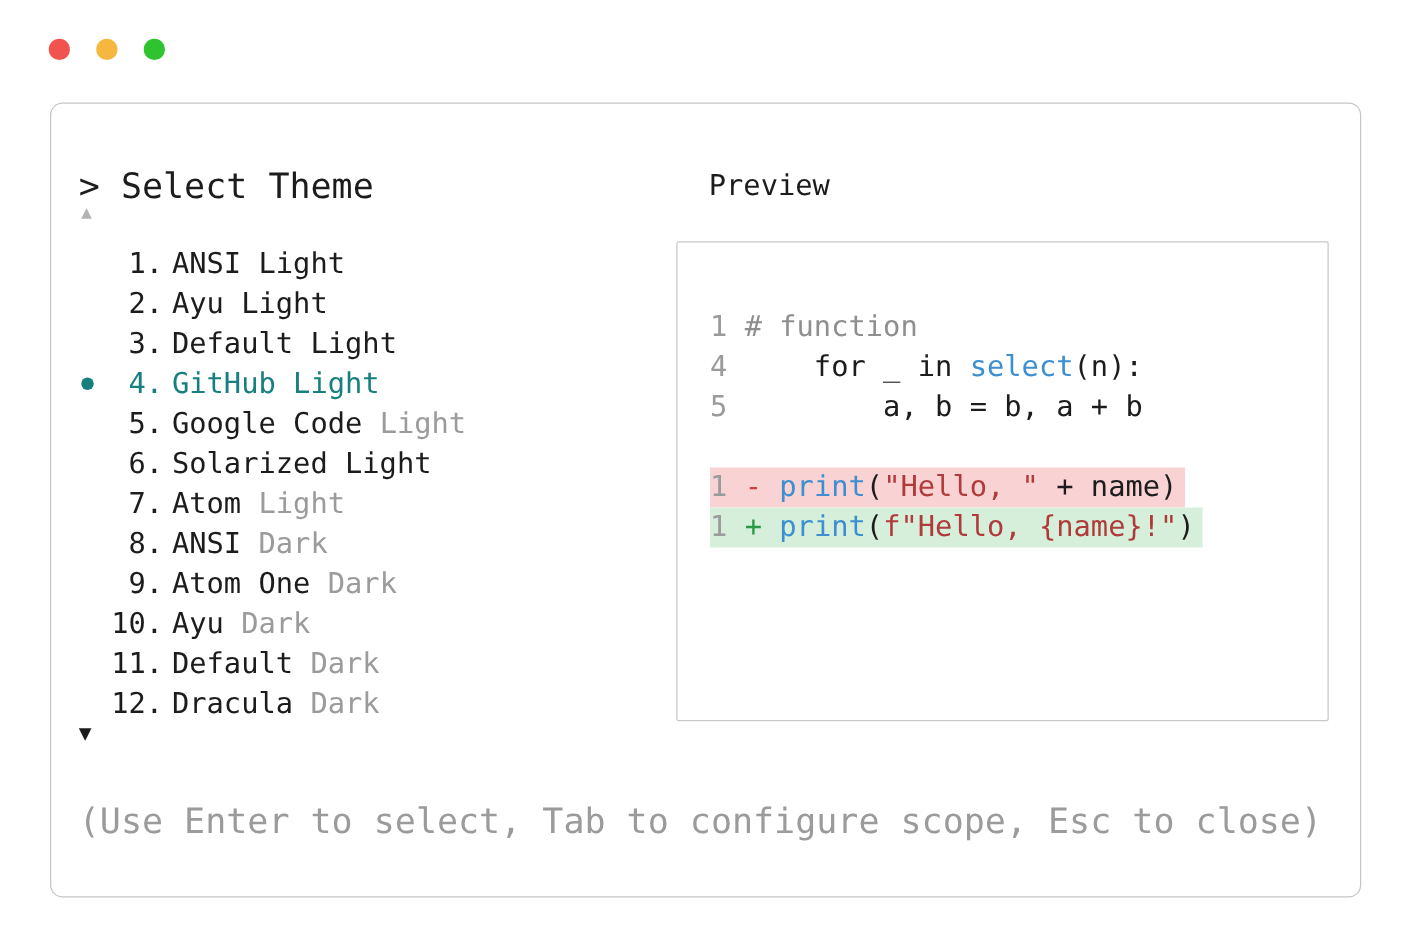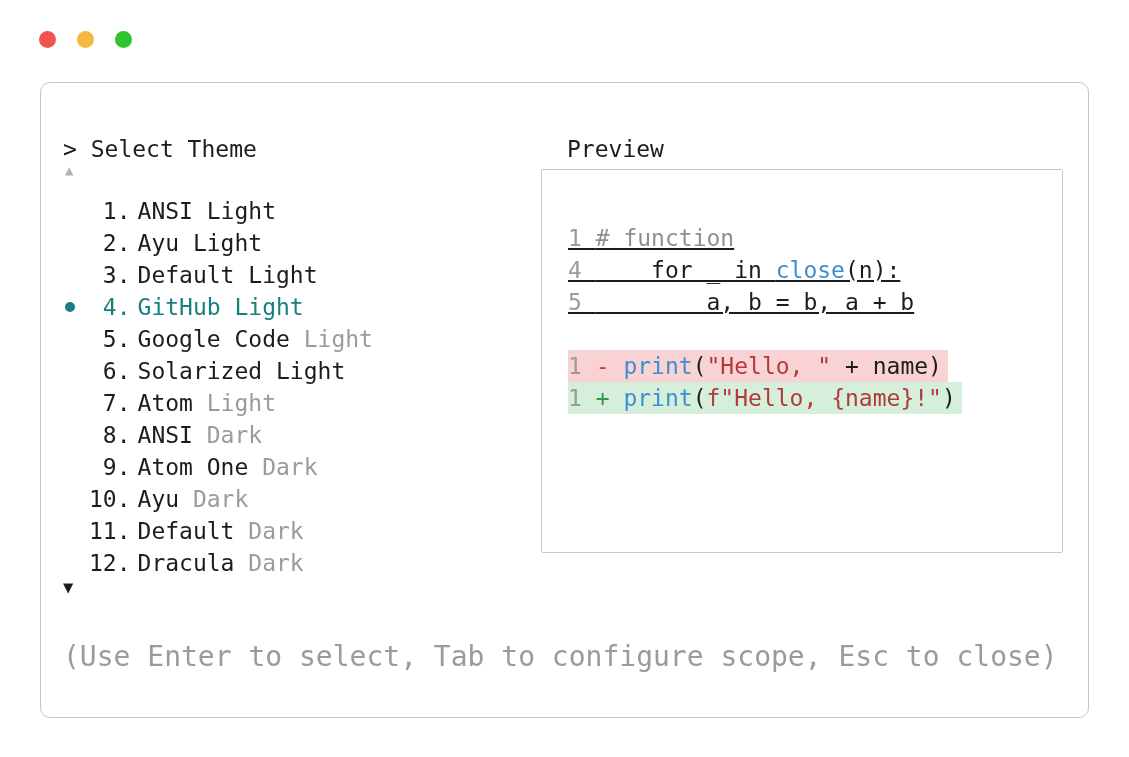--- a/index.html
+++ b/index.html
@@ -5,38 +5,38 @@
   * { margin:0; padding:0; box-sizing:border-box; }
   html,body { width:1129px; height:757px; background:#ffffff; overflow:hidden; }
   body { font-family:"DejaVu Sans Mono","Liberation Mono",monospace; color:#1c1c1c; position:relative; }
 
   .traffic-lights { position:absolute; left:39px; top:31px; display:flex; gap:21px; }
   .dot { width:17px; height:17px; border-radius:50%; display:inline-block; }
 
   .panel { position:absolute; left:40px; top:82px; width:1049px; height:636px;
            border:1.5px solid #c6c6c6; border-radius:10px; background:#fff; }
 
-  .picker-title { position:absolute; left:22px; top:50px; font-size:23px; line-height:32px; color:#1c1c1c; white-space:pre; }
+  .picker-title { position:absolute; left:22px; top:50px; font-size:28px; line-height:32px; color:#1c1c1c; white-space:pre; }
   .preview-label { position:absolute; left:498px; top:50px; font-size:23px; line-height:32px; color:#1c1c1c;margin-left:28px; }
 
   .arrow-up { position:absolute; left:24px; top:80px; font-size:14px; line-height:14px; color:#b3b3b3; }
   .arrow-down { position:absolute; left:22px; top:496px; font-size:17px; line-height:17px; color:#1b1b1b; }
 
   .theme-list { position:absolute; left:22px; top:112px; }
   .theme-row { height:32px; line-height:32px; display:flex; align-items:center; font-size:23px; white-space:pre; color:#1c1c1c; }
   .theme-row.selected { color:var(--accent-teal); }
   .bullet { width:26px; height:32px; display:inline-flex; align-items:center; flex:0 0 26px; }
   .bullet.on::before { content:""; width:10px; height:10px; border-radius:50%; background:var(--accent-teal); margin-left:2px; }
   .num { display:inline-block; width:3ch; text-align:right; margin-right:7px; }
   .variant.dim { color:var(--dim-gray); }
 
   .hint { position:absolute; left:22px; top:558px; font-size:28px; line-height:32px; color:#9b9b9b; white-space:pre; }
 
-  .preview-box { position:absolute; left:500px; top:86px; width:522px; height:384px;
-                 border:1px solid #c9c9c9; border-radius:2px; background:#fff; overflow:hidden;text-decoration:underline; }
+  .preview-box { position:absolute; left:500px; top:110px; width:522px; height:384px;
+                 border:1px solid #c9c9c9; border-radius:2px; background:#fff; overflow:hidden; }
   .code-area { padding:52px 0 0 26px; }
   .code-line { height:32px; line-height:32px; white-space:pre; font-size:23px; }
   .code-line.spacer { height:32px; }
   .ln { color:#9b9b9b; }
   .tok-plain { color:#1c1c1c; }
   .tok-comment { color:var(--comment); }
   .tok-func { color:var(--func); }
   .tok-string { color:var(--string); }
   .tok-builtin { color:var(--builtin-blue); }
   .tok-number { color:var(--number-blue); }
@@ -76,21 +76,21 @@
         <div class="theme-row"><span class="bullet"></span><span class="num">12.</span><span class="tname">Dracula</span><span class="variant dim"> Dark</span></div>
       </div>
     <div class="arrow-down">▼</div>
 
     <div class="hint">(Use Enter to select, Tab to configure scope, Esc to close)</div>
 
     <div class="preview-box">
       <div class="code-area">
         <div>
             <div class="code-line"><span class="ln">1 </span><span class="tok-comment"># function</span></div>
-            <div class="code-line"><span class="ln">4 </span><span class="tok-plain">    for _ in </span><span class="tok-builtin">close</span><span class="tok-plain">(n):</span></div>
+            <div class="code-line"><span class="ln">4 </span><span class="tok-plain">    for _ in </span><span class="tok-builtin">select</span><span class="tok-plain">(n):</span></div>
             <div class="code-line"><span class="ln">5 </span><span class="tok-plain">        a, b = b, a + b</span></div>
           </div>
         <div class="code-line spacer"></div>
         <div>
             <div class="code-line"><span class="diff-bg removed"><span class="ln">1 </span><span class="sign removed">- </span><span class="tok-builtin">print</span><span class="tok-plain">(</span><span class="tok-string">"Hello, "</span><span class="tok-plain"> + name)</span></span></div>
             <div class="code-line"><span class="diff-bg added"><span class="ln">1 </span><span class="sign added">+ </span><span class="tok-builtin">print</span><span class="tok-plain">(</span><span class="tok-string">f"Hello, {name}!"</span><span class="tok-plain">)</span></span></div>
           </div>
       </div>
     </div>
   </div>

